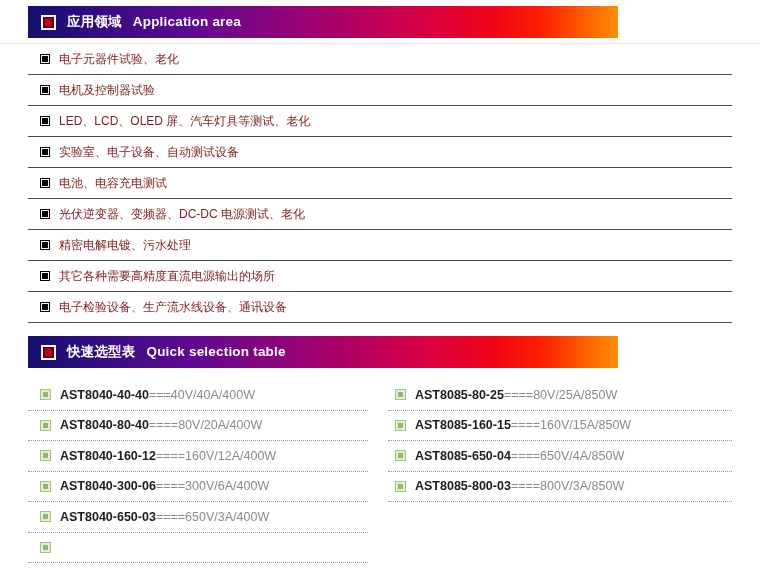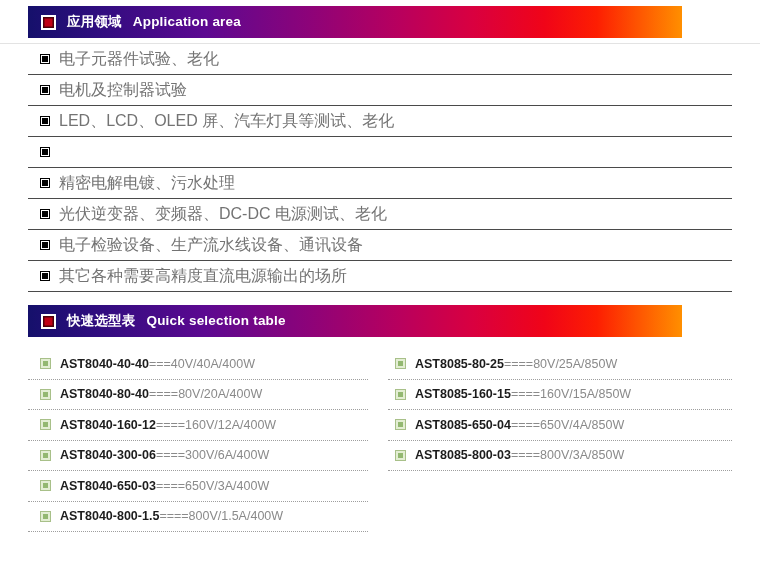--- a/index.html
+++ b/index.html
@@ -1,21 +1,21 @@
 <!DOCTYPE html>
 <html><head>
 <meta charset="utf-8">
 <style>
   * { margin:0; padding:0; box-sizing:border-box; }
   html,body { width:760px; height:583px; background:#fff; overflow:hidden;
     font-family:"Liberation Sans","DejaVu Sans",sans-serif; }
 
   
   .gbar {
-    margin-left:28px; width:654px; height:32px;
+    margin-left:28px; width:590px; height:32px;
     display:flex; align-items:center; gap:11px; padding-left:13px;
     background:linear-gradient(90deg,
       #15106b 0%, #2e0d7e 10%, #5c0991 27%, #8d0379 43%,
       #b9005d 57%, #d90040 68%, #f00418 79%, #fd1e02 87%, #ff8f00 100%);
   }
   .gbar-icon {
     width:15px; height:15px; border:2px solid #ffffff;
     background:#c00016; box-shadow:inset 0 0 0 1.5px #4d000a;
     flex:0 0 auto;
   }
@@ -31,21 +31,21 @@
   .app-list { margin:0 28px; }
   .app-item {
     height:31px; display:flex; align-items:center; gap:9px;
     padding-left:12px; border-bottom:1.5px solid #4a4a4a;
   }
   .bbullet {
     width:10px; height:10px; border:1px solid #000; background:#fff;
     display:flex; align-items:center; justify-content:center; flex:0 0 auto;
   }
   .bbullet-in { width:6px; height:6px; background:#000; }
-  .app-text { font-size:16px; color:#737373; }
+  .app-text { font-size:12px; color:#7f1d1d; }
 
   
   .qst { margin:12px 28px 0 28px; display:flex; gap:20px; }
   .qst-col { display:flex; flex-direction:column; }
   .qst-col.left  { width:340px; }
   .qst-col.right { flex:1; }
   .qst-cell {
     height:30.5px; display:flex; align-items:center; gap:9px;
     border-bottom:1px dotted #9e9e9e;
   }
@@ -91,44 +91,51 @@
     <div class="app-item">
       <span class="bbullet">
           <span class="bbullet-in"></span>
         </span>
       <span class="app-text">LED、LCD、OLED 屏、汽车灯具等测试、老化</span>
     </div>
     <div class="app-item">
       <span class="bbullet">
           <span class="bbullet-in"></span>
         </span>
+      <span class="app-text">实验室、电子设备、自动测试设备</span>
+    </div>
+    <div class="app-item">
+      <span class="bbullet">
+          <span class="bbullet-in"></span>
+        </span>
+      <span class="app-text">电池、电容充电测试</span>
+    </div>
+    <div class="app-item">
+      <span class="bbullet">
+          <span class="bbullet-in"></span>
+        </span>
+      <span class="app-text">光伏逆变器、变频器、DC-DC 电源测试、老化</span>
     </div>
     <div class="app-item">
       <span class="bbullet">
           <span class="bbullet-in"></span>
         </span>
       <span class="app-text">精密电解电镀、污水处理</span>
     </div>
     <div class="app-item">
       <span class="bbullet">
           <span class="bbullet-in"></span>
         </span>
-      <span class="app-text">光伏逆变器、变频器、DC-DC 电源测试、老化</span>
+      <span class="app-text">其它各种需要高精度直流电源输出的场所</span>
     </div>
     <div class="app-item">
       <span class="bbullet">
           <span class="bbullet-in"></span>
         </span>
       <span class="app-text">电子检验设备、生产流水线设备、通讯设备</span>
-    </div>
-    <div class="app-item">
-      <span class="bbullet">
-          <span class="bbullet-in"></span>
-        </span>
-      <span class="app-text">其它各种需要高精度直流电源输出的场所</span>
     </div>
   </div>
 
   <div class="gbar bar2">
     <span class="gbar-icon"></span>
     <span class="gbar-title">
       <span class="zh">快速选型表</span>
       <span class="en">Quick selection table</span>
     </span>
   </div>
@@ -163,21 +170,20 @@
       <div class="qst-cell">
         <span class="gbullet">
             <span class="gbullet-in"></span>
           </span>
         <span class="qst-text"><span class="qst-model">AST8040-650-03</span><span class="qst-leader">====</span><span class="qst-spec">650V/3A/400W</span></span>
       </div>
       <div class="qst-cell">
         <span class="gbullet">
             <span class="gbullet-in"></span>
           </span>
-        <span class="qst-text"><span class="qst-model">AST8040-800-1.5</span><span class="qst-leader">====</span><span class="qst-spec">800V/1.5A/400W</span></span>
       </div>
     </div>
 
     <div class="qst-col right">
       <div class="qst-cell">
         <span class="gbullet">
             <span class="gbullet-in"></span>
           </span>
         <span class="qst-text"><span class="qst-model">AST8085-80-25</span><span class="qst-leader">====</span><span class="qst-spec">80V/25A/850W</span></span>
       </div>

